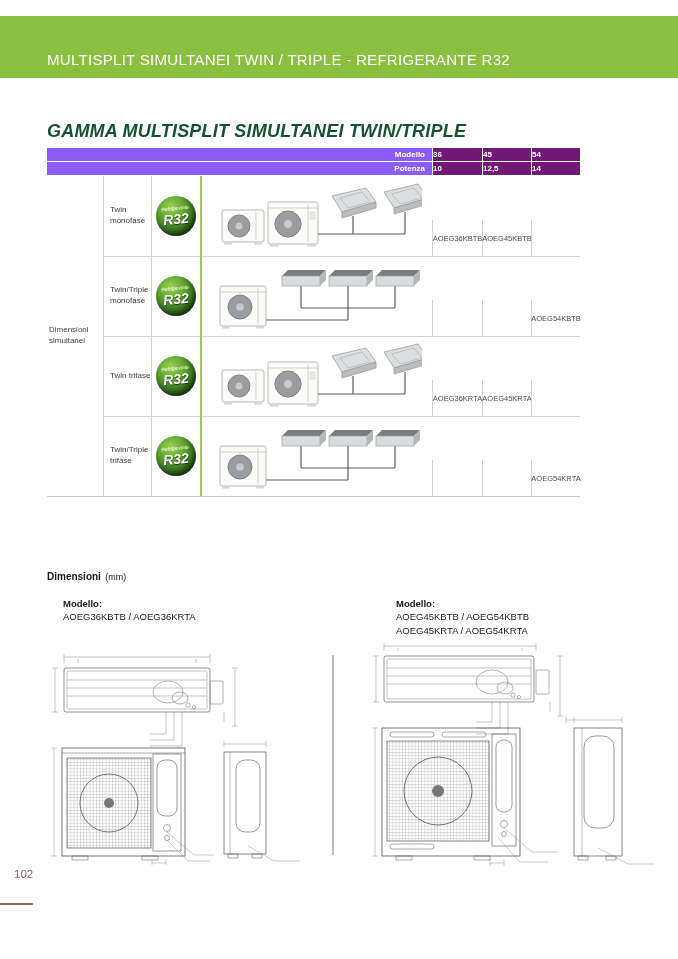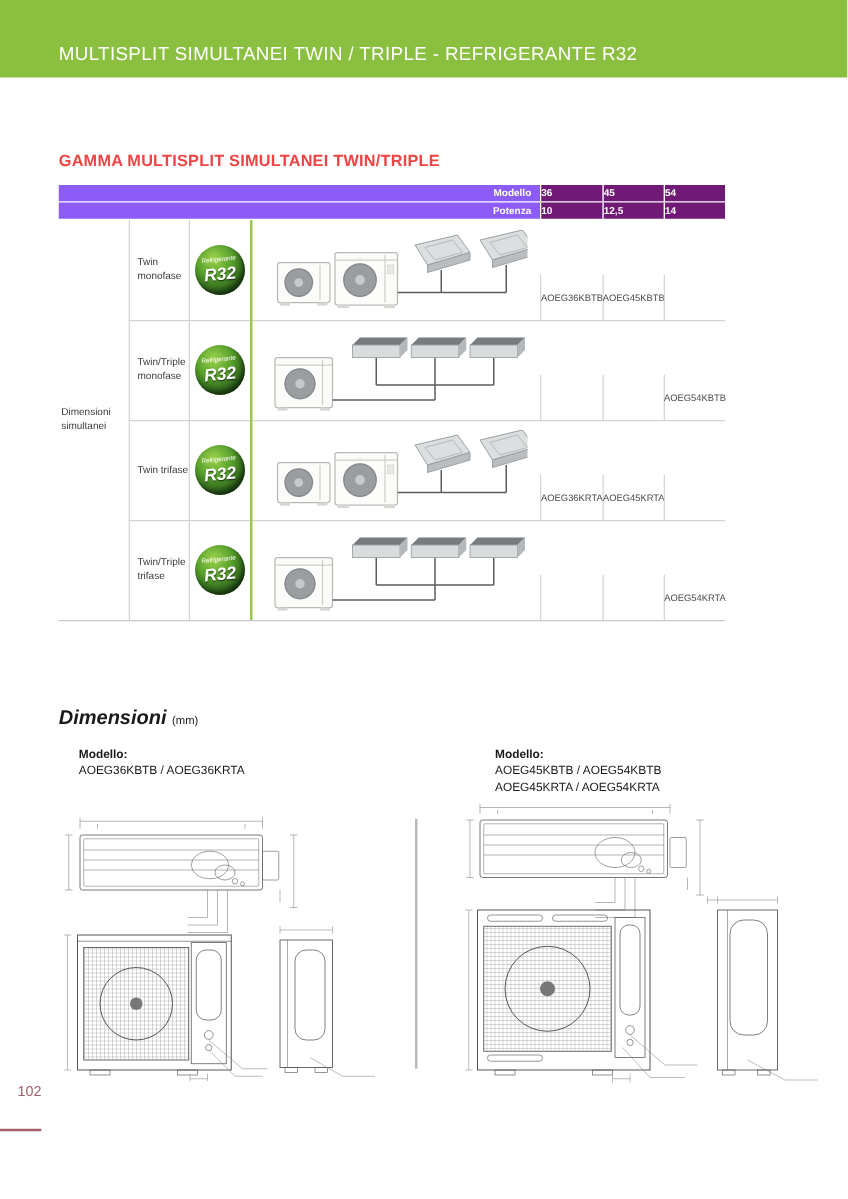--- a/index.html
+++ b/index.html
@@ -1,24 +1,24 @@
 <!DOCTYPE html>
 <html><head>
 <meta charset="utf-8">
 <style>
   html,body{margin:0;padding:0;}
   body{
     width:678px;height:959px;position:relative;background:#ffffff;
     font-family:"Liberation Sans", sans-serif;color:#333;overflow:hidden;
   }
   
-  .band{position:absolute;left:0;top:0;width:678px;height:62px;background:#8bbf3f;}
+  .band{position:absolute;left:0;top:16px;width:678px;height:62px;background:#8bbf3f;}
   .band-title{position:absolute;left:47px;top:35px;color:#ffffff;font-size:15px;letter-spacing:.3px;white-space:nowrap;}
   
-  .section-title{position:absolute;left:47px;top:121px;font-size:13px;font-weight:bold;color:#ef4444;letter-spacing:.2px;white-space:nowrap;}
+  .section-title{position:absolute;left:47px;top:121px;font-size:18px;font-weight:bold;font-style:italic;color:#14532d;letter-spacing:.2px;white-space:nowrap;}
   
   .gtable{position:absolute;left:47px;top:148px;width:533px;}
   .th-row{display:flex;height:13px;margin-bottom:1px;}
   .th-label{box-sizing:border-box;width:385px;background:#8b5cf6;color:#fff;font-size:8px;font-weight:bold;text-align:right;line-height:13px;padding-right:7px;}
   .th-val{box-sizing:border-box;width:49px;border-left:1px solid #fff;background:#701a75;color:#fff;font-size:8px;font-weight:bold;text-align:left;line-height:13px;}
   .th-val.first{width:50px;}
   .tbody{position:relative;border-bottom:1px solid #c9c9c9;}
   .trow{display:flex;height:80px;position:relative;}
   .row-sep{position:absolute;left:56px;width:477px;height:1px;background:#d4d4d2;}
   .td{box-sizing:border-box;}
@@ -32,21 +32,21 @@
   
   .badge{width:40px;height:40px;border-radius:50%;
     background:radial-gradient(circle at 38% 28%, #9ed44e 0%, #57a02c 38%, #2a5c1a 72%, #12340d 100%);
     display:flex;flex-direction:column;align-items:center;justify-content:center;color:#fff;
     box-shadow:inset -2px -3px 4px rgba(0,0,0,.45);}
   .badge-inner{display:flex;flex-direction:column;align-items:center;transform:rotate(-6deg);}
   .badge-small{font-size:5px;font-style:italic;line-height:1;margin-bottom:1px;}
   .badge-big{font-size:14px;font-weight:bold;font-style:italic;line-height:1;text-shadow:0 1px 1px rgba(0,0,0,.6);}
   
   .dim-title{position:absolute;left:47px;top:566px;color:#1a1a1a;}
-  .dim-title .t{font-size:16px;font-weight:bold;font-style:italic;}
+  .dim-title .t{font-size:10px;font-weight:bold;}
   .dim-title .u{font-size:9px;}
   .model-block{position:absolute;font-size:9.5px;color:#1a1a1a;line-height:1.4;margin-left:16px;}
   .model-block .lbl{font-weight:bold;}
   .mb-left{left:47px;top:597px;}
   .mb-right{left:380px;top:597px;}
   .drawing{position:absolute;}
   .dw-left{left:48px;top:650px;}
   .dw-right{left:370px;top:640px;}
   .dw-divider{position:absolute;left:332px;top:655px;width:2px;height:200px;background:#b9b9b9;}
   

